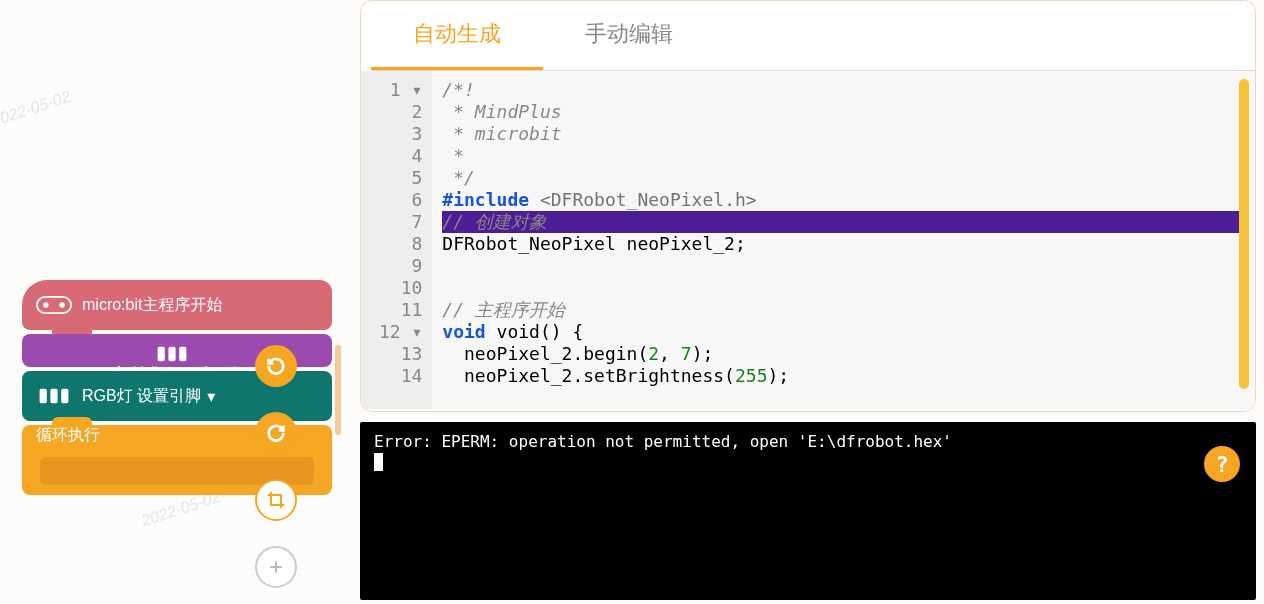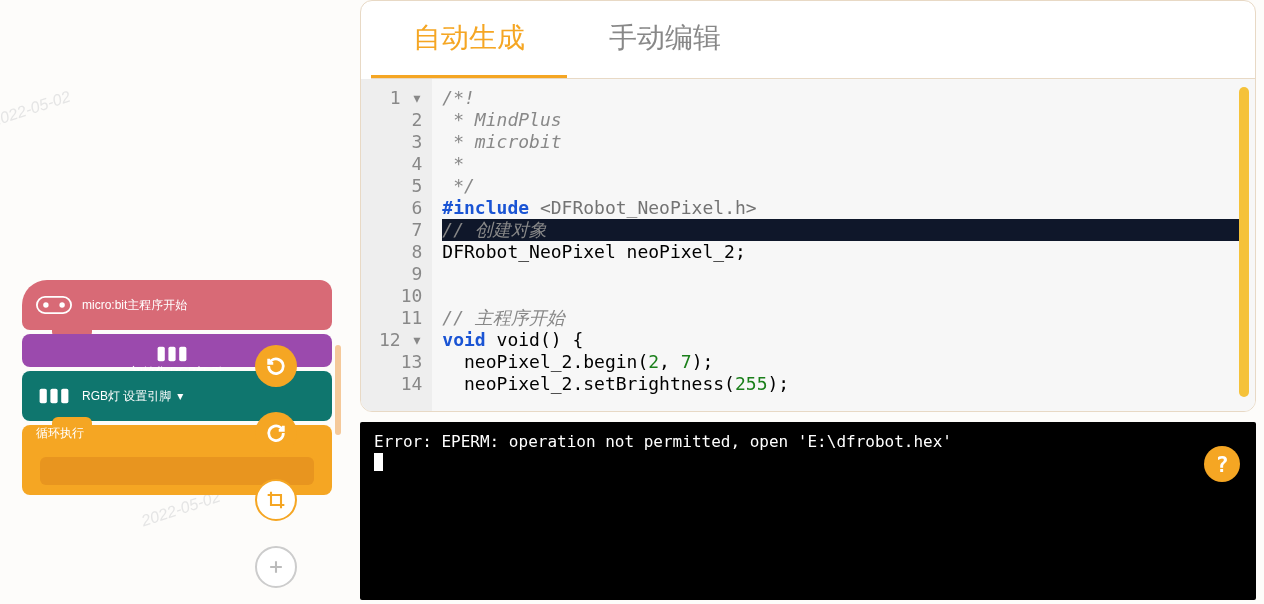--- a/index.html
+++ b/index.html
@@ -2,21 +2,21 @@
 <html><head>
 <meta charset="utf-8">
 <style>
 * { margin: 0; padding: 0; box-sizing: border-box; }
 body { font-family: "Microsoft YaHei", Arial, sans-serif; background: #fdfcfa; width: 1264px; height: 604px; overflow: hidden; position: relative; }
 
 
 .blocks-scroll-indicator { position: absolute; left: 335px; top: 345px; width: 6px; height: 90px; background: #f5c99a; border-radius: 3px; }
 .blocks-container { position: absolute; left: 22px; top: 280px; width: 310px; }
 
-.block { position: relative; margin-bottom: 4px; border-radius: 8px; color: #fff; font-size: 12px; display: flex; align-items: center; padding: 10px 14px; }
+.block { position: relative; margin-bottom: 4px; border-radius: 8px; color: #fff; font-size: 16px; display: flex; align-items: center; padding: 10px 14px; }
 .block-hat { background: #d86a76; height: 50px; border-radius: 25px 12px 8px 8px; }
 .block-hat .notch { position: absolute; left: 30px; bottom: -8px; width: 40px; height: 8px; background: #d86a76; border-radius: 0 0 6px 6px; }
 .block-purple { background: #9b4aad; height: 33px; flex-direction: column; }
 .block-purple2 { background: #0f766e; height: 50px; }
 .block-orange { background: #f5a623; height: 70px; border-radius: 8px; }
 .block-orange .notch-top { position: absolute; left: 30px; top: -8px; width: 40px; height: 8px; background: #f5a623; border-radius: 6px 6px 0 0; }
 .block-orange .inner-slot { position: absolute; left: 18px; bottom: 10px; right: 18px; height: 28px; background: #e8951f; border-radius: 6px; }
 
 .block-icon { width: 36px; height: 24px; margin-right: 10px; display: flex; align-items: center; justify-content: center; }
 .microbit-icon svg { width: 36px; height: 20px; }
@@ -24,29 +24,29 @@
 
 
 .tool-stack { position: absolute; left: 255px; top: 345px; display: flex; flex-direction: column; gap: 25px; }
 .tool-btn { width: 42px; height: 42px; border-radius: 50%; background: #fff; border: 2px solid #f5a623; display: flex; align-items: center; justify-content: center; color: #f5a623; cursor: pointer; }
 .tool-btn.solid { background: #f5a623; color: #fff; border: none; }
 .tool-btn.gray { border-color: #ccc; color: #bbb; }
 
 
 .code-panel { position: absolute; left: 360px; top: 0; right: 8px; height: 412px; background: #fff; border: 1px solid #e8d9c5; border-radius: 12px; overflow: hidden; }
 .tabs { display: flex; border-bottom: 1px solid #e8d9c5; margin-left: 10px; }
-.tab { padding: 18px 42px; font-size: 28px; color: #888; cursor: pointer; border-bottom: 3px solid transparent; }
+.tab { padding: 18px 42px; font-size: 22px; color: #888; cursor: pointer; border-bottom: 3px solid transparent; }
 .tab.active { color: #f5a623; border-bottom-color: #f5a623; font-weight: 500; }
 
 .editor { display: flex; height: calc(100% - 72px); position: relative; font-family: Consolas, Monaco, monospace; font-size: 18px; line-height: 22px; }
 .gutter { background: #eeeeee; color: #888; text-align: right; padding: 8px 10px 8px 18px; user-select: none; }
 .gutter .ln { height: 22px; }
 .code-lines { padding: 8px 10px; flex: 1; background: #f7f7f7; }
 .code-lines .line { height: 22px; white-space: pre; }
-.code-lines .line.hl { background: #0f172a; }
+.code-lines .line.hl { background: #4c1d95; }
 .kw { color: #1a54d4; font-weight: bold; }
 .inc { color: #1a54d4; font-weight: bold; }
 .cmt { color: #888; font-style: italic; }
 .hdr { color: #737373; }
 .num { color: #1a7f1a; }
 .editor-scroll-indicator { position: absolute; right: 6px; top: 8px; width: 10px; height: 310px; background: #f5c23a; border-radius: 5px; }
 
 
 .console { position: absolute; left: 360px; top: 422px; right: 8px; bottom: 4px; background: #000; color: #fff; font-family: Consolas, Monaco, monospace; font-size: 16px; padding: 10px 14px; border-radius: 2px; }
 .console-line { white-space: pre; }

